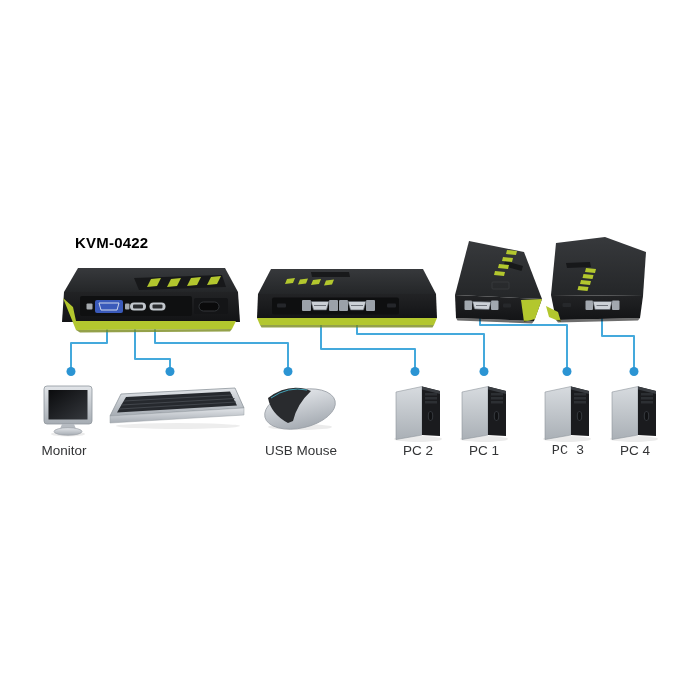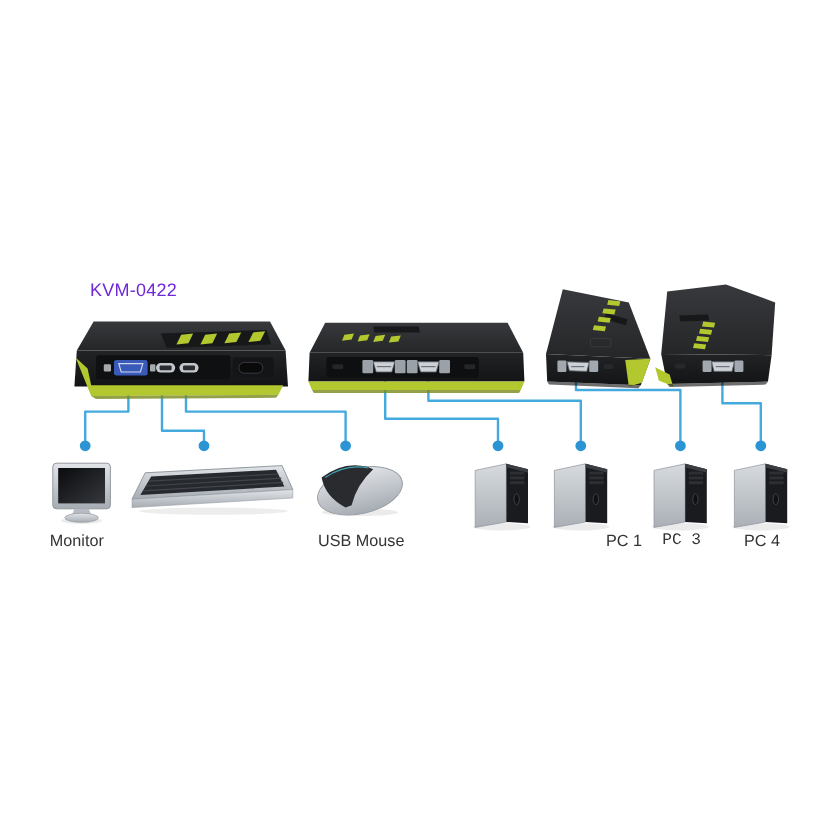--- a/index.html
+++ b/index.html
@@ -3,21 +3,21 @@
 <meta charset="utf-8">
 <style>
   html,body{margin:0;padding:0;background:#ffffff;}
   .canvas{
     position:relative;width:700px;height:700px;background:#ffffff;overflow:hidden;
     font-family:"Liberation Sans", sans-serif;
   }
   .canvas svg{position:absolute;left:0;top:0;}
   .title{
     position:absolute;left:75px;top:234px;
-    font-size:15px;font-weight:normal;color:#6d28d9;letter-spacing:.2px;text-align:right;
+    font-size:15px;font-weight:bold;color:#000000;letter-spacing:.2px;text-align:right;
   }
   .lbl{
     position:absolute;top:443px;width:140px;margin-left:-70px;
     text-align:center;font-size:13.5px;color:#333436;
   }
 </style>
 </head>
 <body>
 
 <div class="canvas">
@@ -231,17 +231,18 @@
     <rect x="30" y="8" width="12" height="2.5" fill="#2c2f33"></rect>
     <rect x="30" y="12" width="12" height="2.5" fill="#2c2f33"></rect>
     <rect x="30" y="16" width="12" height="2.5" fill="#2c2f33"></rect>
     <ellipse cx="35.5" cy="31" rx="2.2" ry="4.5" fill="#101113" stroke="#44484d" stroke-width="0.7"></ellipse>
   </g>
 </svg>
 
 <div class="title">KVM-0422</div>
 <div class="lbl" style="left:64px;">Monitor</div>
 <div class="lbl" style="left:301px;">USB Mouse</div>
-<div class="lbl" style="left:484px;padding-left:36px;">PC 1</div>
+<div class="lbl" style="left:418px;">PC 2</div>
+<div class="lbl" style="left:484px;">PC 1</div>
 <div class="lbl" style="left:568px;font-family:Liberation Mono, monospace;">PC 3</div>
 <div class="lbl" style="left:635px;">PC 4</div>
 
 </div>
 
 </body></html>

